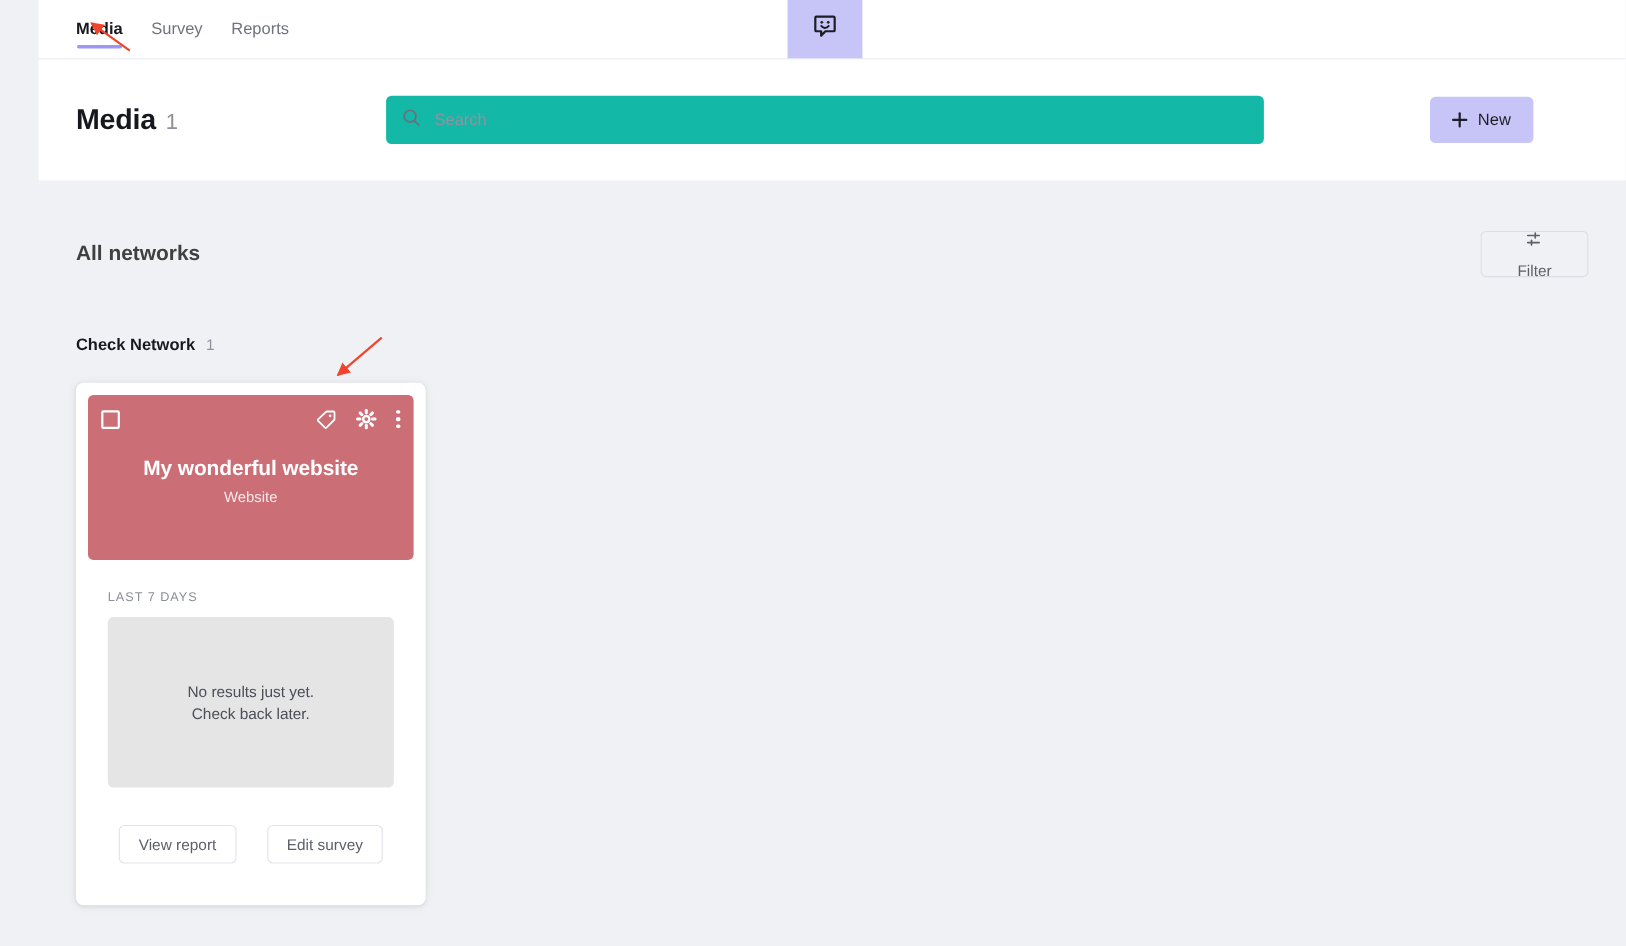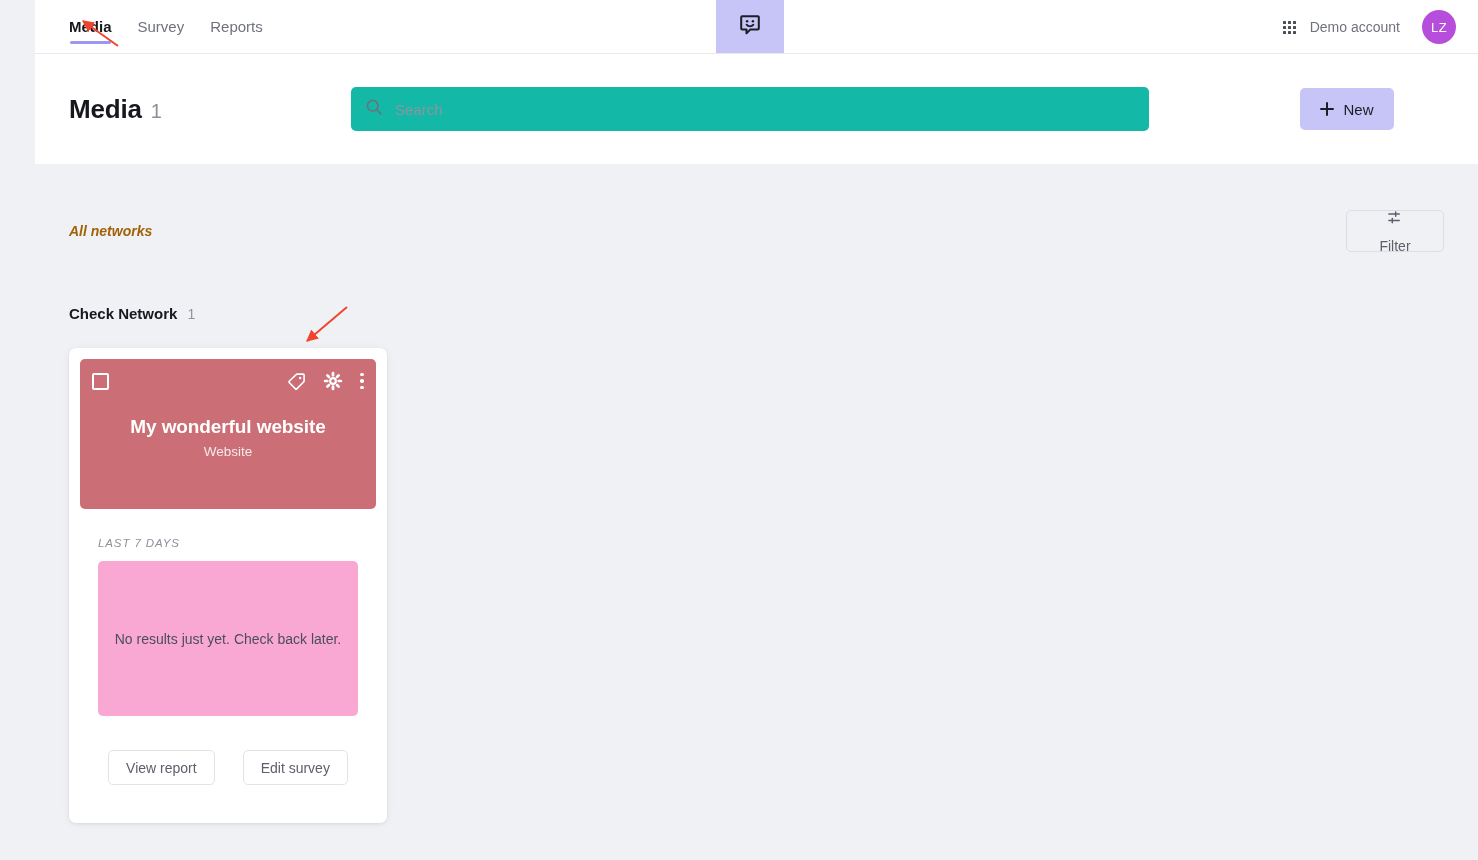--- a/index.html
+++ b/index.html
@@ -218,21 +218,21 @@
 
   
   .content { position: relative; padding: 0 34px; }
 
   .section-row {
     display: flex;
     align-items: center;
     justify-content: space-between;
     padding-top: 46px;
   }
-  .section-title { font-size: 14px; font-weight: 700; color: #a16207; font-style: italic; }
+  .section-title { font-size: 19px; font-weight: 700; color: #404040; }
   .filter-btn {
     width: 98px; height: 42px;
     background: transparent;
     border: 1px solid #dcdee5;
     border-radius: 5px;
     display: flex; align-items: center; justify-content: center; gap: 9px;
     font-family: "Liberation Sans", sans-serif;
     font-size: 14px; color: #5d606a;
     cursor: pointer;
     flex-direction: column;
@@ -277,29 +277,28 @@
 
   .hero-text { text-align: center; margin-top: 25px; }
   .hero-title { font-size: 19px; font-weight: 700; color: #ffffff; letter-spacing: -0.1px; }
   .hero-sub { font-size: 13.5px; color: #f7e9ea; margin-top: 6px; }
 
   .card-stats-label {
     font-size: 11.5px;
     letter-spacing: 0.9px;
     color: #8d909a;
     margin: 28px 0 4px 18px;
-    font-style: italic;
   }
   .card-empty {
     margin: 12px 18px 0 18px;
     height: 155px;
-    background: #f9a8d4;
-    border-radius: 5px;
-    display: flex;
-    flex-direction: row;
+    background: #e5e5e5;
+    border-radius: 5px;
+    display: flex;
+    flex-direction: column;
     align-items: center;
     justify-content: center;
     gap: 4px;
   }
   .card-empty div { font-size: 14px; color: #4b4e57; }
 
   .card-actions {
     display: flex;
     justify-content: center;
     gap: 28px;
@@ -343,35 +342,20 @@
       <span>
         <svg width="24" height="24" viewBox="0 0 24 24" fill="none">
           <path d="M4.2 3.2h15.6a1 1 0 0 1 1 1v11.2a1 1 0 0 1-1 1h-7.4l-3.9 4v-4H4.2a1 1 0 0 1-1-1V4.2a1 1 0 0 1 1-1z" stroke="#1c1e24" stroke-width="2" stroke-linejoin="round"></path>
           <circle cx="9.1" cy="8.3" r="1.25" fill="#1c1e24"></circle>
           <circle cx="14.9" cy="8.3" r="1.25" fill="#1c1e24"></circle>
           <path d="M8.6 11.6c.9 1.2 2 1.8 3.4 1.8s2.5-.6 3.4-1.8" stroke="#1c1e24" stroke-width="1.8" stroke-linecap="round"></path>
         </svg>
       </span>
     </div>
 
-    <div class="topbar-right">
-      <div class="apps-grid">
-        <i></i>
-          <i></i>
-          <i></i>
-          <i></i>
-          <i></i>
-          <i></i>
-          <i></i>
-          <i></i>
-          <i></i>
-      </div>
-      <div class="account-name">Demo account</div>
-      <div class="avatar">LZ</div>
-    </div>
   </div>
 
   <div class="pagehead">
 
     <div class="page-title">
       <span class="ttl">Media</span>
       <span class="cnt">1</span>
     </div>
 
     <div class="search-wrap">

